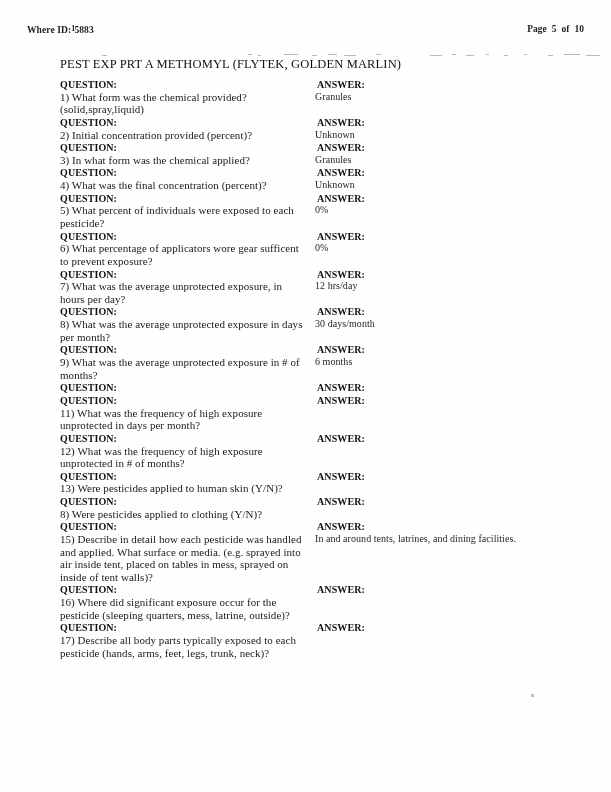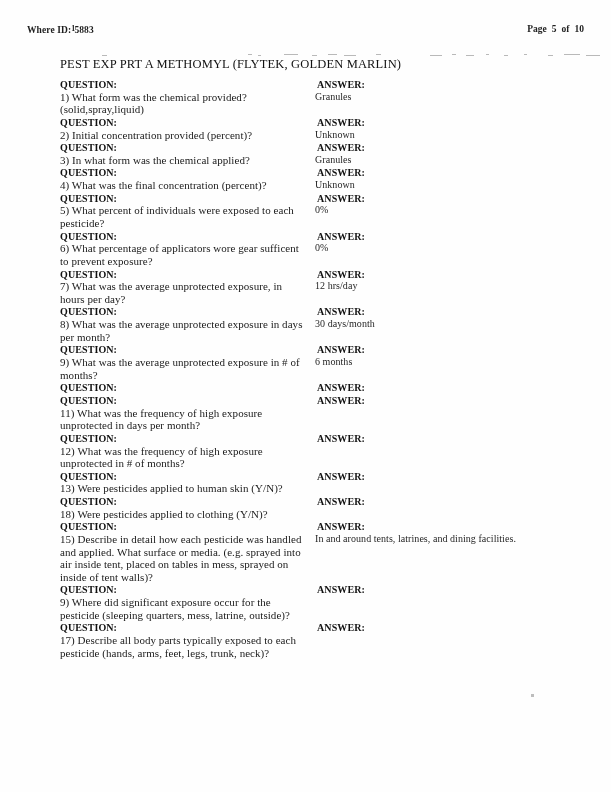--- a/index.html
+++ b/index.html
@@ -433,21 +433,21 @@
       <div class="qa-row row-label">
         <div class="col-q">
             <div class="lbl">QUESTION:</div>
           </div>
         <div class="col-a">
             <div class="lbl lbl-a">ANSWER:</div>
           </div>
       </div>
       <div class="qa-row">
         <div class="col-q">
-            <div class="qtext">18) Were pesticides applied to clothing (Y/N)?</div>
+            <div class="qtext">8) Were pesticides applied to clothing (Y/N)?</div>
           </div>
         <div class="col-a">
             <div class="atext"></div>
           </div>
       </div>
     </div>
 
     <div class="qa-block">
       <div class="qa-row row-label">
         <div class="col-q">
@@ -471,21 +471,21 @@
       <div class="qa-row row-label">
         <div class="col-q">
             <div class="lbl">QUESTION:</div>
           </div>
         <div class="col-a">
             <div class="lbl lbl-a">ANSWER:</div>
           </div>
       </div>
       <div class="qa-row">
         <div class="col-q">
-            <div class="qtext">9) Where did significant exposure occur for the pesticide (sleeping quarters, mess, latrine, outside)?</div>
+            <div class="qtext">16) Where did significant exposure occur for the pesticide (sleeping quarters, mess, latrine, outside)?</div>
           </div>
         <div class="col-a">
             <div class="atext"></div>
           </div>
       </div>
     </div>
 
     <div class="qa-block">
       <div class="qa-row row-label">
         <div class="col-q">

